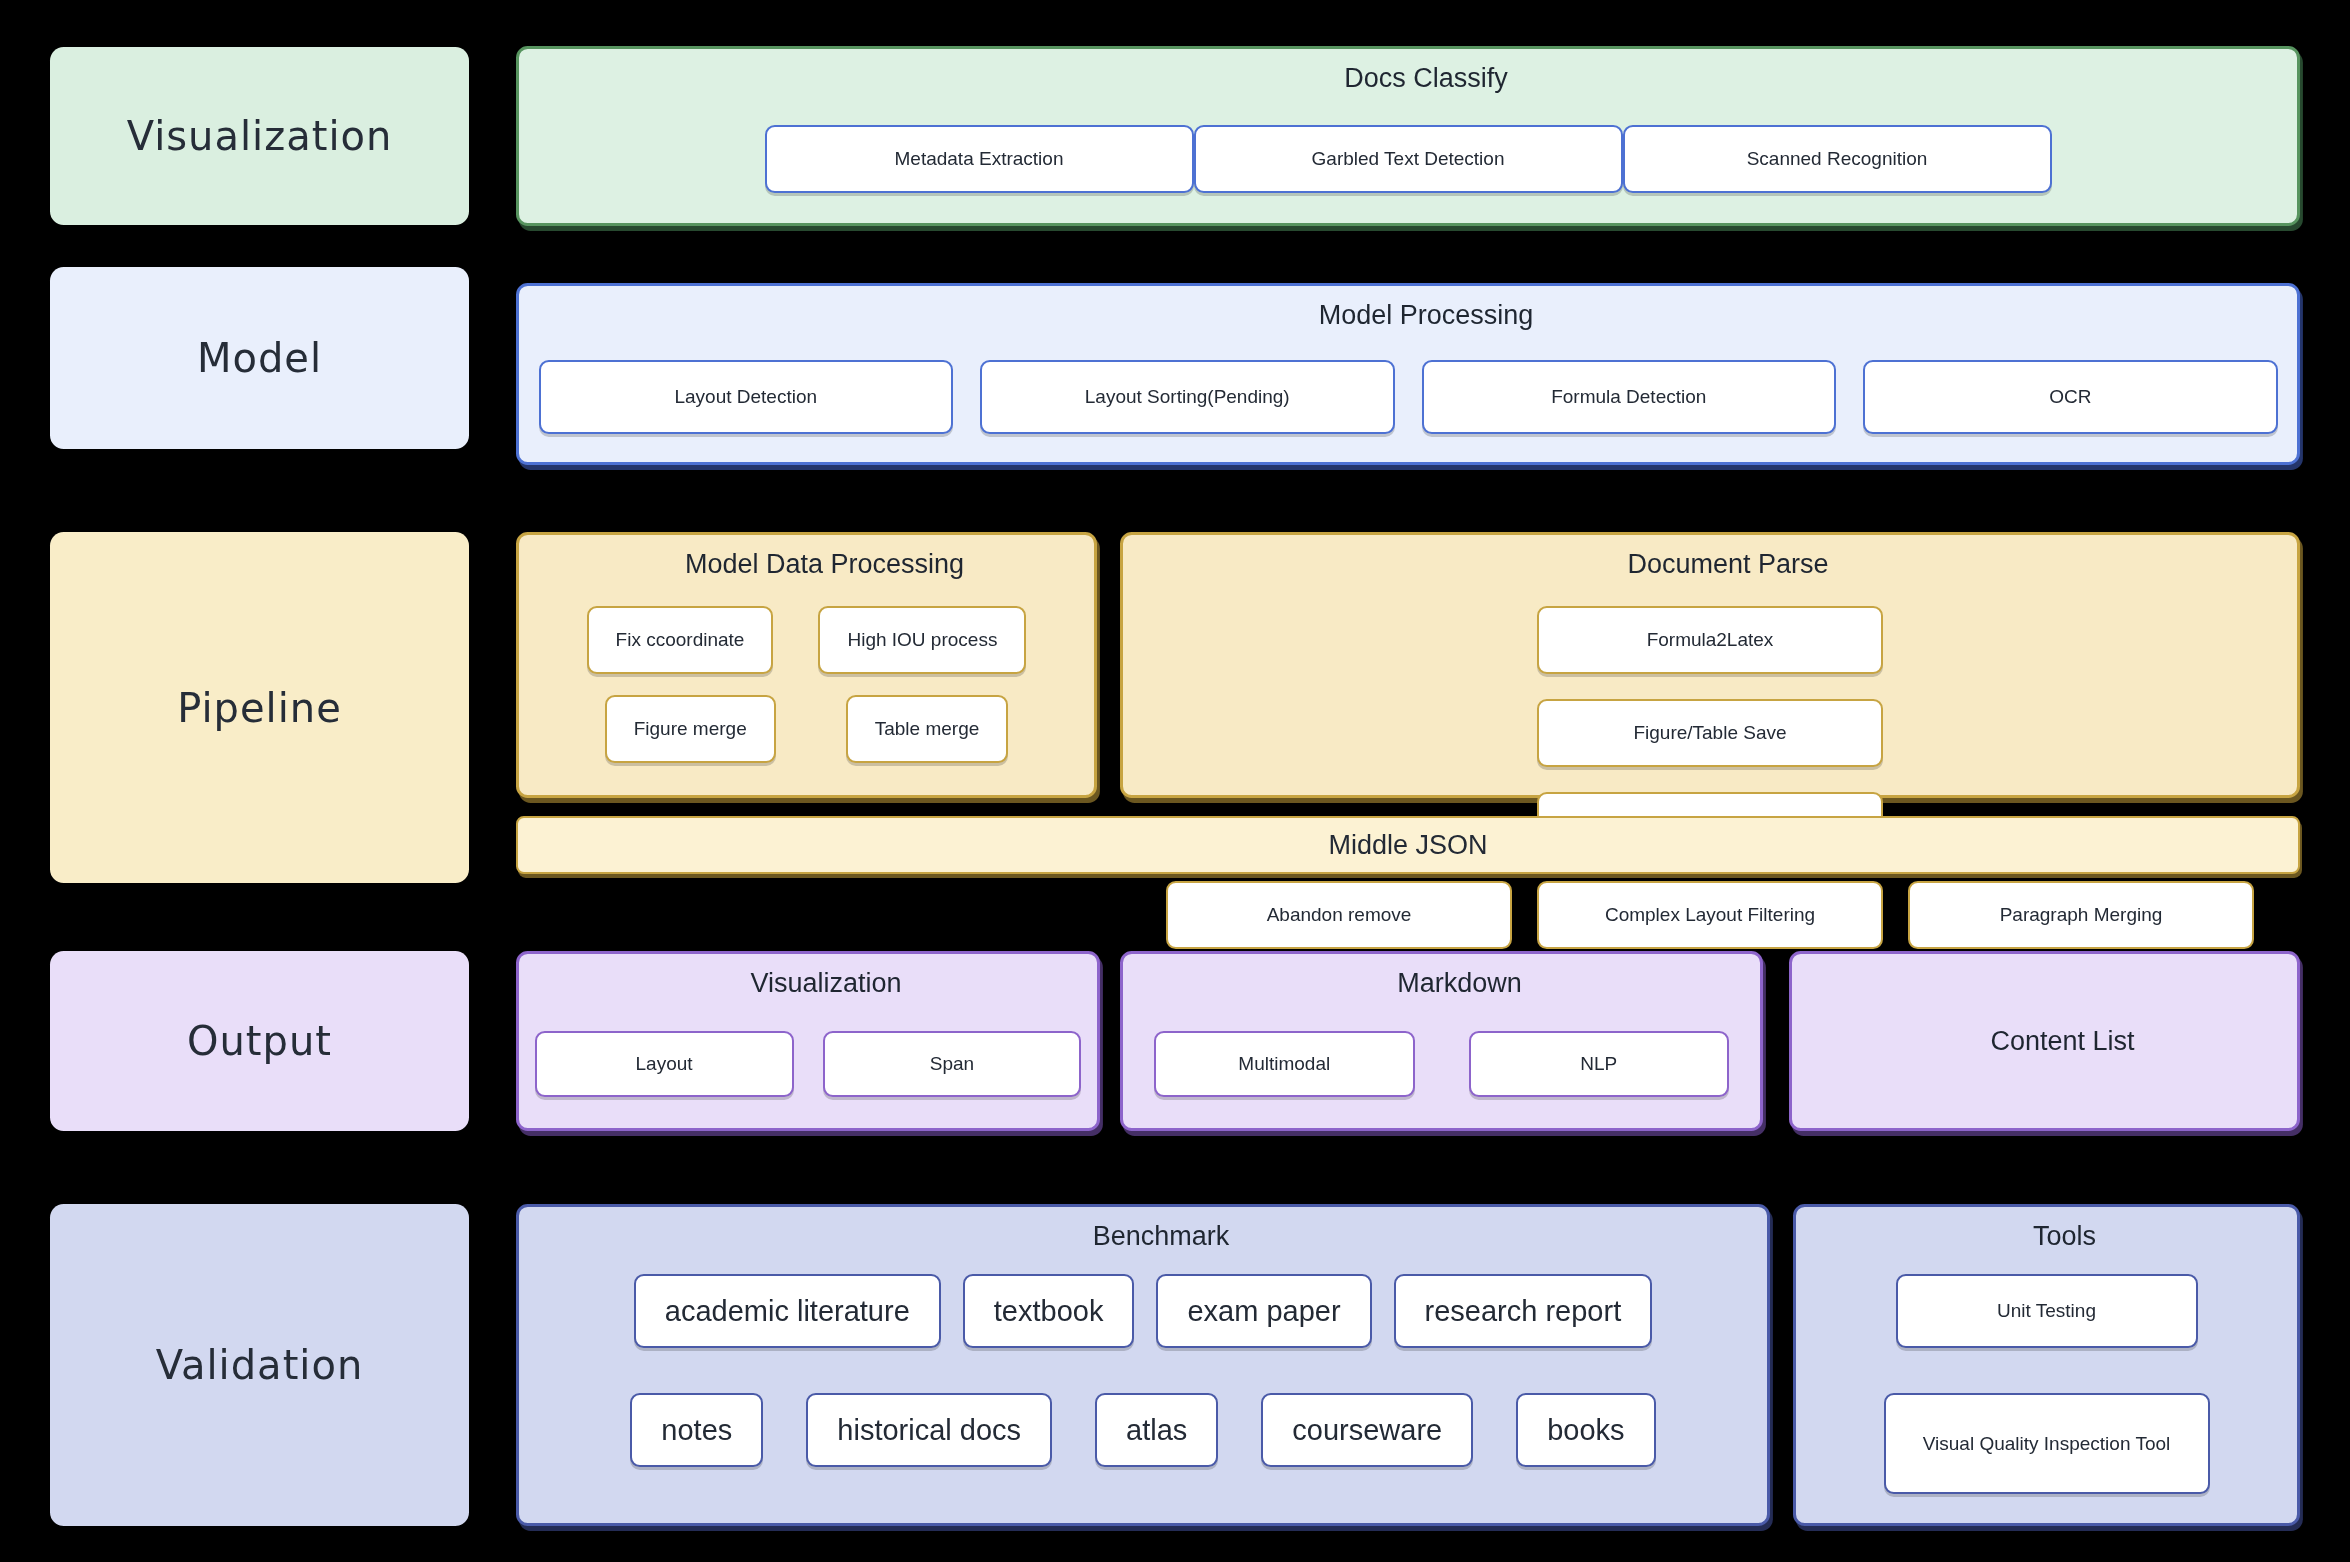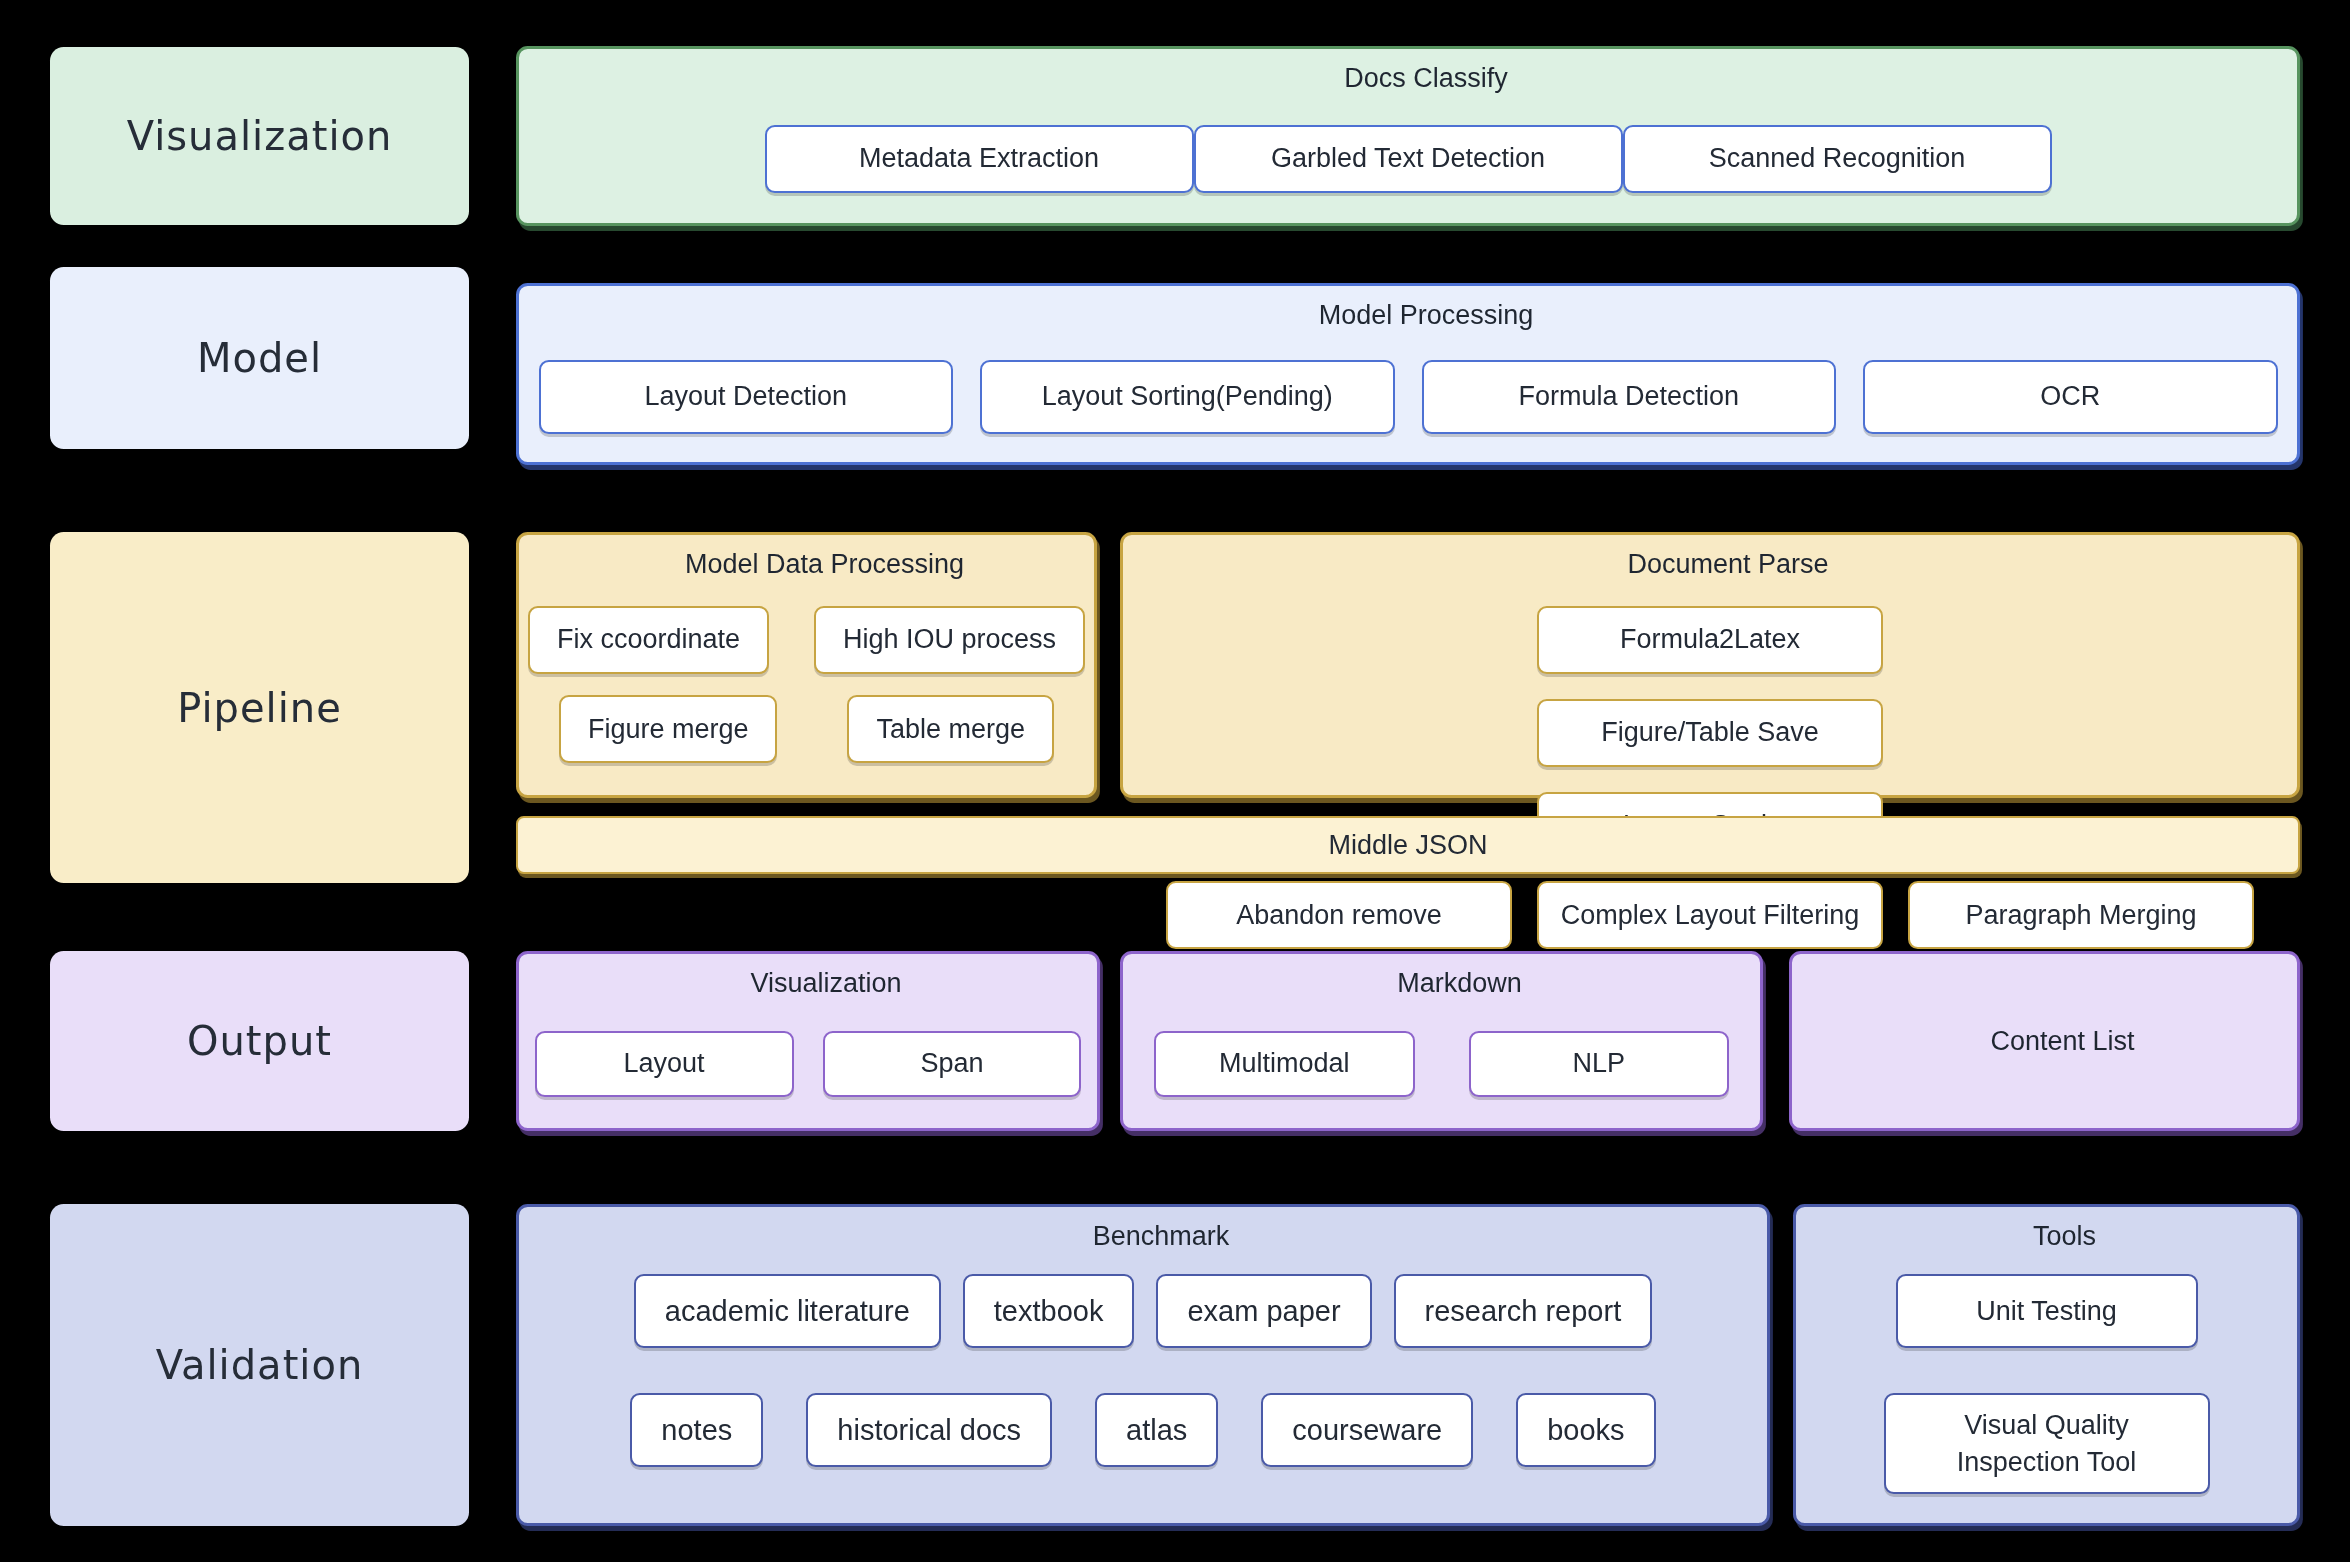--- a/index.html
+++ b/index.html
@@ -34,21 +34,21 @@
   .panel-title{
     text-align:center;font-size:27px;line-height:33px;margin-top:12.7px;
     color:#1f2631;flex:0 0 auto;padding-left:36px;
   }
   .fill{flex:1;display:flex;align-items:center;}
 
   
   .wbox{
     background:#ffffff;border-radius:9.8px;box-sizing:border-box;
     display:flex;align-items:center;justify-content:center;text-align:center;
-    font-size:27px;color:#232a35;box-shadow:0 2.9px 0 rgba(0,0,0,0.18);
+    font-size:19px;color:#232a35;box-shadow:0 2.9px 0 rgba(0,0,0,0.18);
   }
   .b-blue{border:2.9px solid #4d71d3;}
   .b-gold{border:2.9px solid #c7a442;}
   .b-purple{border:2.9px solid #8d64cb;}
   .b-navy{border:2.9px solid #4a5aa8;}
 
   
   .pn-docs{left:516px;top:46px;width:1784px;height:180px;}
   .row-docs{width:100%;justify-content:space-evenly;}
   .row-docs .wbox{width:429px;height:68px;}

